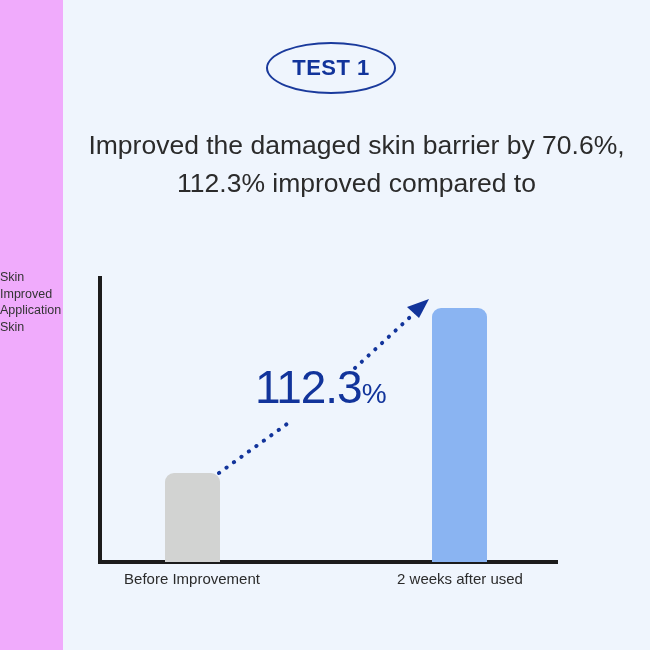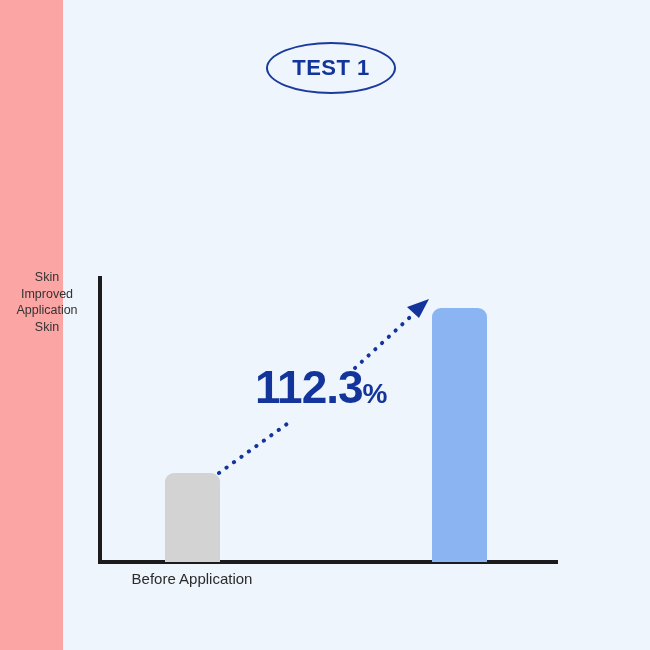--- a/index.html
+++ b/index.html
@@ -5,21 +5,21 @@
   html, body {
     margin: 0;
     padding: 0;
     background: #ffffff;
   }
   #root {
     position: relative;
     width: 650px;
     height: 650px;
     overflow: hidden;
-    background: #fca5a5;
+    background: #f0abfc;
     font-family: "Liberation Sans", sans-serif;
   }
   
   #panel {
     position: absolute;
     left: 63px;
     top: 0;
     width: 587px;
     height: 650px;
     background: #eff5fd;
@@ -68,21 +68,21 @@
     left: 0;
     top: 0;
     width: 650px;
     height: 650px;
   }
   #y-axis-label {
     position: absolute;
     left: 0px;
     top: 269px;
     width: 94px;
-    text-align: center;
+    text-align: left;
     color: #333333;
     font-size: 12.5px;
     line-height: 16.5px;
   }
   #y-axis-label .yline { display: block; }
 
   #axis-y {
     position: absolute;
     left: 98px;
     top: 276px;
@@ -136,57 +136,60 @@
     width: 650px;
     height: 650px;
     pointer-events: none;
   }
 
   #delta {
     position: absolute;
     left: 255px;
     top: 364px;
     color: #12349b;
-    font-weight: bold;
+    font-weight: normal;
     line-height: 1;
     white-space: nowrap;
   }
   #delta-value { font-size: 46px; letter-spacing: -1px; }
   #delta-unit  { font-size: 28px; letter-spacing: -0.5px; }
 </style>
 </head>
 <body>
 
 <div id="root">
 
   <div id="panel"></div>
 
   <div id="badge">
     <span id="badge-label">TEST 1</span>
   </div>
 
   <div id="heading">
+    <span class="hline">Improved the damaged skin barrier by 70.6%,</span>
+    <span class="hline">112.3% improved compared to</span>
   </div>
 
   <div id="chart">
 
     <div id="y-axis-label">
       <span class="yline">Skin</span>
       <span class="yline">Improved</span>
       <span class="yline">Application</span>
       <span class="yline">Skin</span>
     </div>
 
     <div id="axis-y"></div>
     <div id="axis-x"></div>
 
     <div class="bar" id="bar-before"></div>
     <div class="bar" id="bar-after"></div>
 
-    <div class="cat-label" id="cat-label-0">Before Application</div>
+    <div class="cat-label" id="cat-label-0">Before Improvement</div>
+    <div class="cat-label" id="cat-label-1">2 weeks after used</div>
 
     <svg id="arrow-svg" viewBox="0 0 650 650">
 
       <line x1="219" y1="473" x2="287" y2="424" stroke="#12349b" stroke-width="4" stroke-linecap="round" stroke-dasharray="0.2 9"></line>
 
       <line x1="355" y1="368" x2="421" y2="307" stroke="#12349b" stroke-width="4" stroke-linecap="round" stroke-dasharray="0.2 9"></line>
 
       <polygon points="429,299 407,307 419,318" fill="#12349b"></polygon>
     </svg>
 

